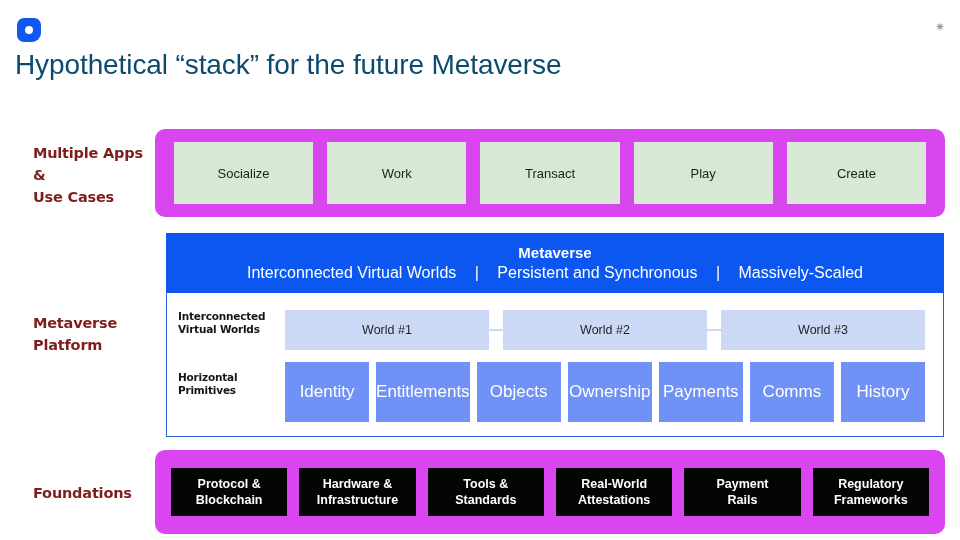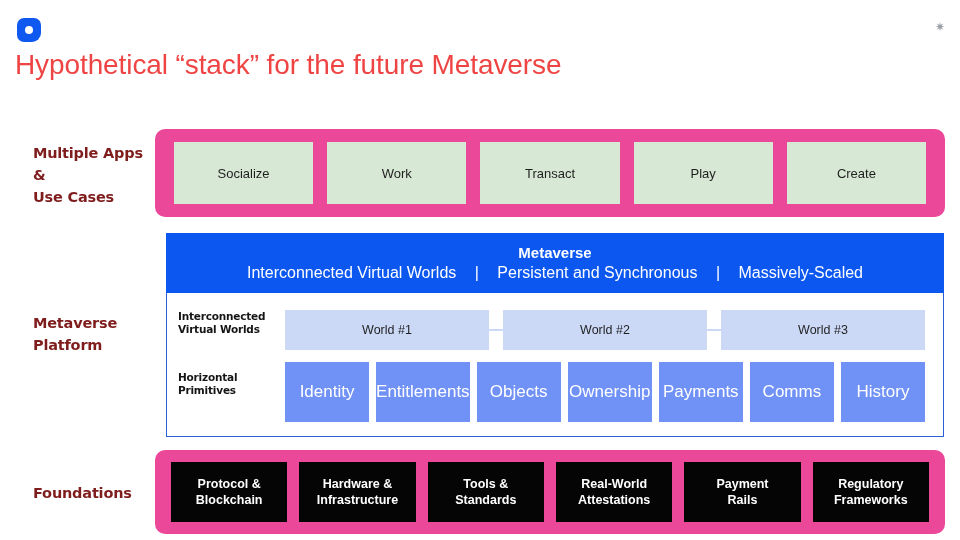--- a/index.html
+++ b/index.html
@@ -48,40 +48,40 @@
     color: #9aa0a6;
     font-size: 12px;
     line-height: 1;
   }
   .deck-title {
     position: absolute;
     left: 15px;
     top: 49px;
     font-size: 28px;
     letter-spacing: -0.1px;
-    color: #ef4444;
+    color: #0c4a6e;
     font-weight: 400;
     white-space: nowrap;
   }
 
   
   .row-label {
     position: absolute;
     left: 33px;
     font-family: "DejaVu Sans", sans-serif;
     font-weight: bold;
     font-size: 14.5px;
     line-height: 22px;
     color: #7f1d1d;
     letter-spacing: -0.2px;
   }
 
   .white-card {
     position: absolute;
-    background: #ec4899;
+    background: #d946ef;
     border-radius: 10px;
     box-shadow: 0 0 0 0 transparent;
   }
 
   
   #apps-label { top: 142px; }
   #apps-card {
     left: 155px; top: 129px;
     width: 790px; height: 88px;
     display: flex;
@@ -211,21 +211,21 @@
     left: 155px; top: 450px;
     width: 790px; height: 84px;
     display: flex;
     align-items: center;
     justify-content: space-between;
     padding: 0 16px;
     gap: 12px;
   }
   .found-tile {
     flex: 1 1 0;
-    height: 60px;
+    height: 48px;
     background: #050505;
     color: #ffffff;
     display: flex;
     align-items: center;
     justify-content: center;
     text-align: center;
     font-size: 12.5px;
     line-height: 16px;
     font-weight: bold;
     white-space: pre-line;

